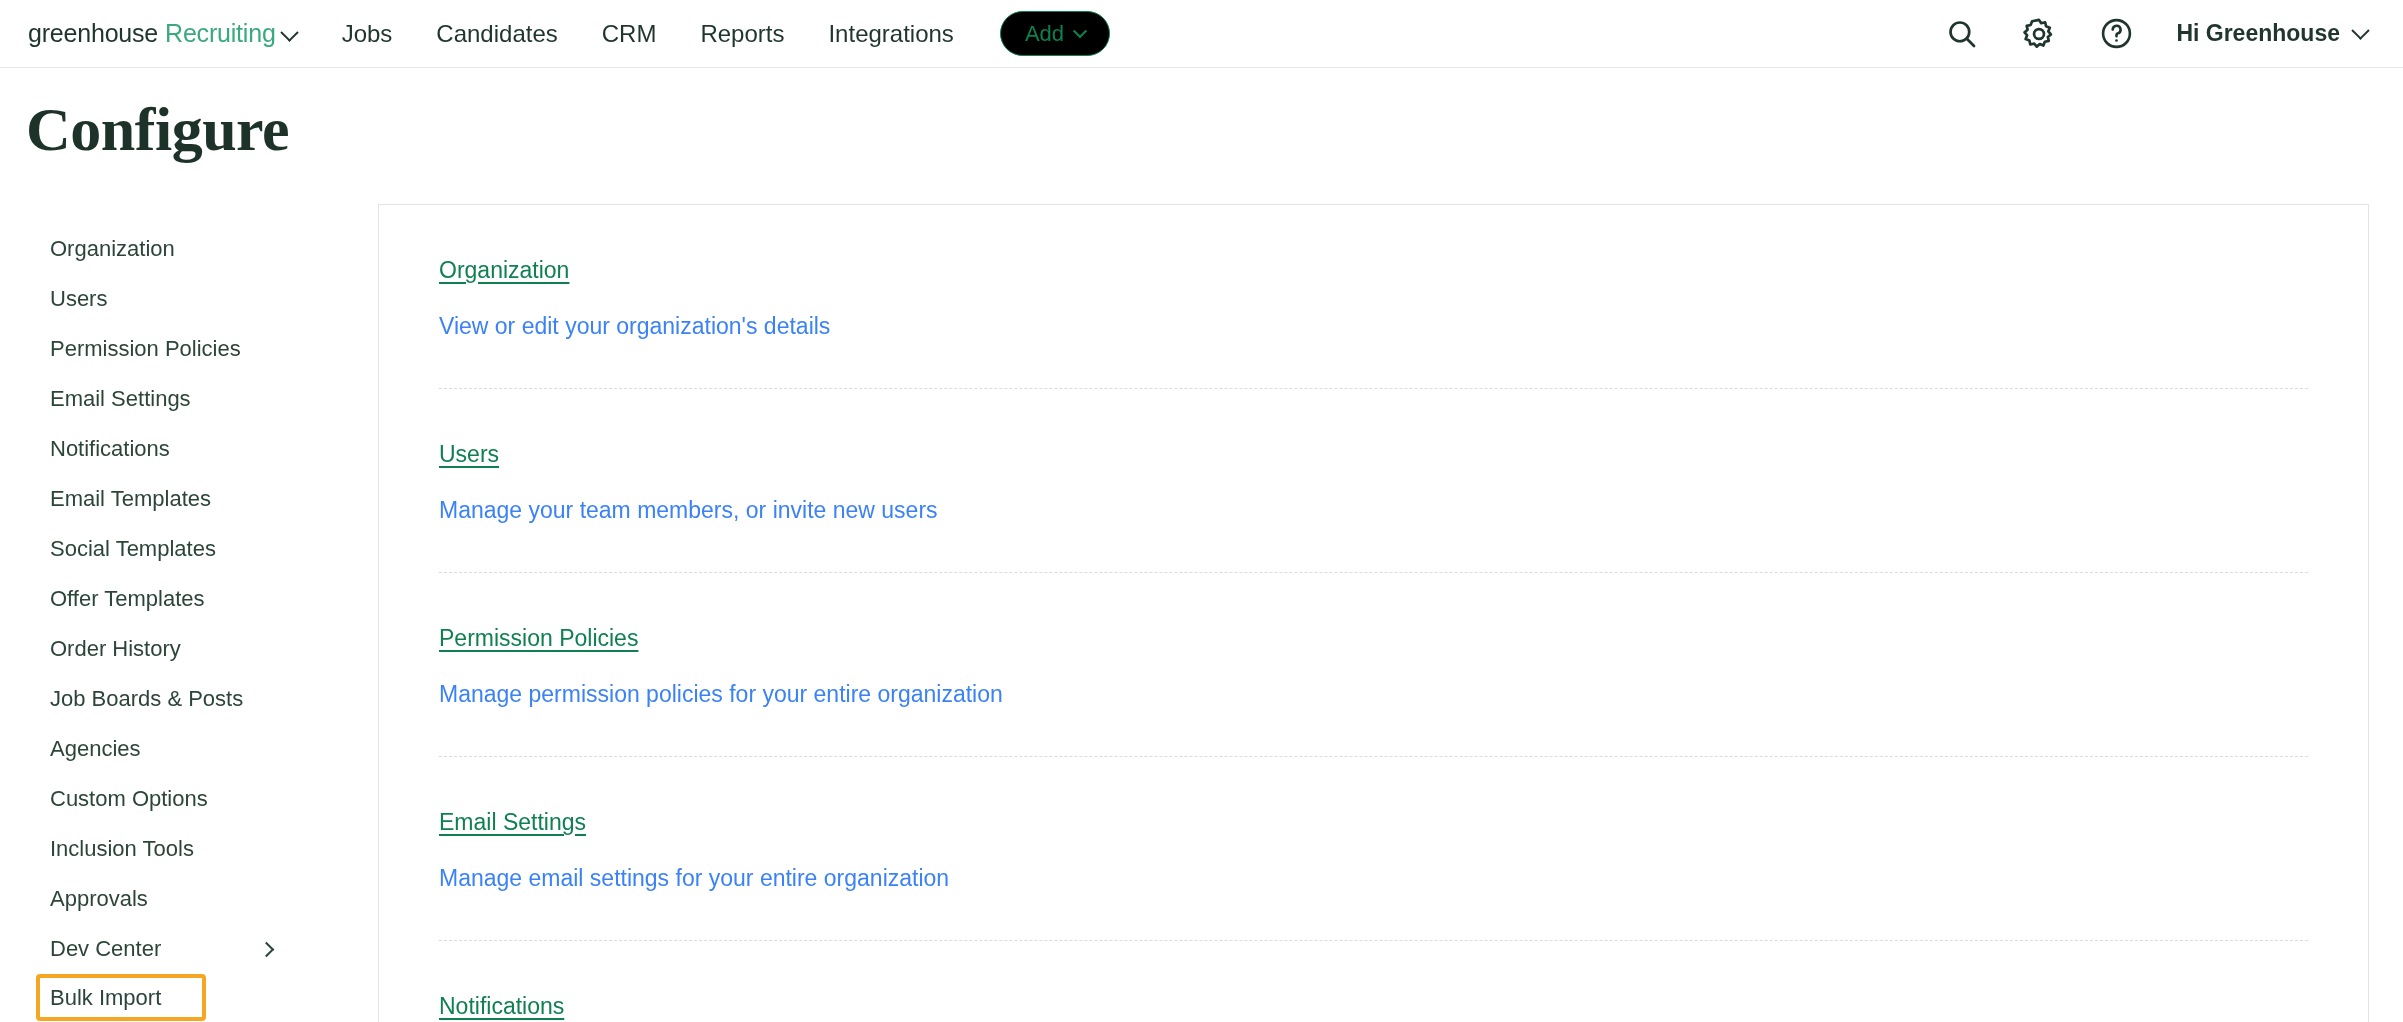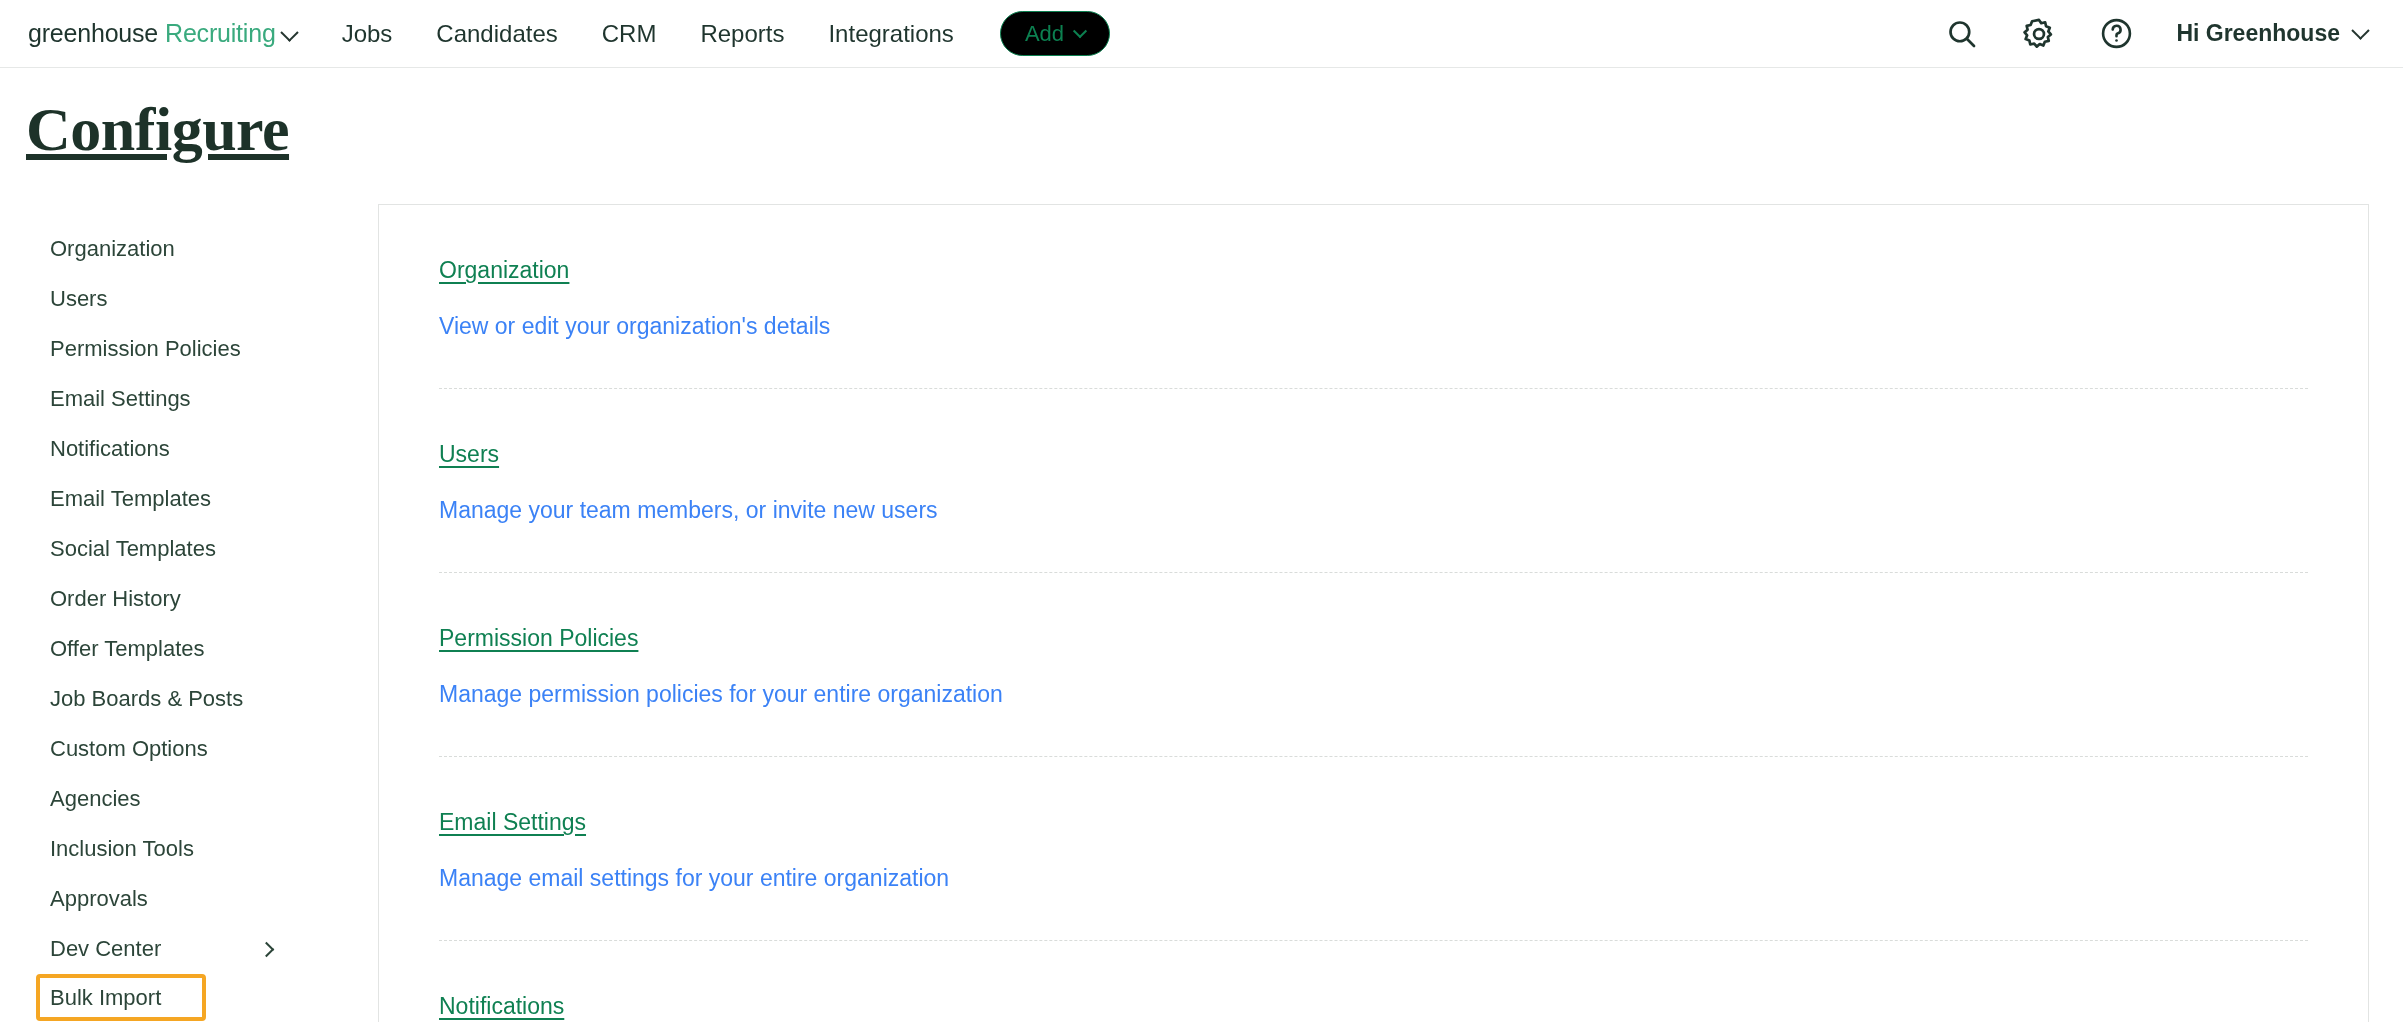--- a/index.html
+++ b/index.html
@@ -116,21 +116,20 @@
   }
 
   
   #page-title {
     font-family: "Liberation Serif", serif;
     font-size: 62px;
     color: #1d3229;
     margin: 30px 0 0 26px;
     line-height: 1;
     letter-spacing: -0.5px;
-    text-decoration: underline;
   }
 
   
   #layout {
     display: flex;
     align-items: flex-start;
     margin-top: 44px;
   }
 
   
@@ -275,33 +274,33 @@
     <div class="side-item">
         <span>Notifications</span>
       </div>
     <div class="side-item">
         <span>Email Templates</span>
       </div>
     <div class="side-item">
         <span>Social Templates</span>
       </div>
     <div class="side-item">
+        <span>Offer Templates</span>
+      </div>
+    <div class="side-item">
         <span>Order History</span>
       </div>
     <div class="side-item">
-        <span>Offer Templates</span>
-      </div>
-    <div class="side-item">
         <span>Job Boards &amp; Posts</span>
       </div>
     <div class="side-item">
+        <span>Agencies</span>
+      </div>
+    <div class="side-item">
         <span>Custom Options</span>
-      </div>
-    <div class="side-item">
-        <span>Agencies</span>
       </div>
     <div class="side-item">
         <span>Inclusion Tools</span>
       </div>
     <div class="side-item">
         <span>Approvals</span>
       </div>
 
     <div class="side-item">
       <span>Dev Center</span>

